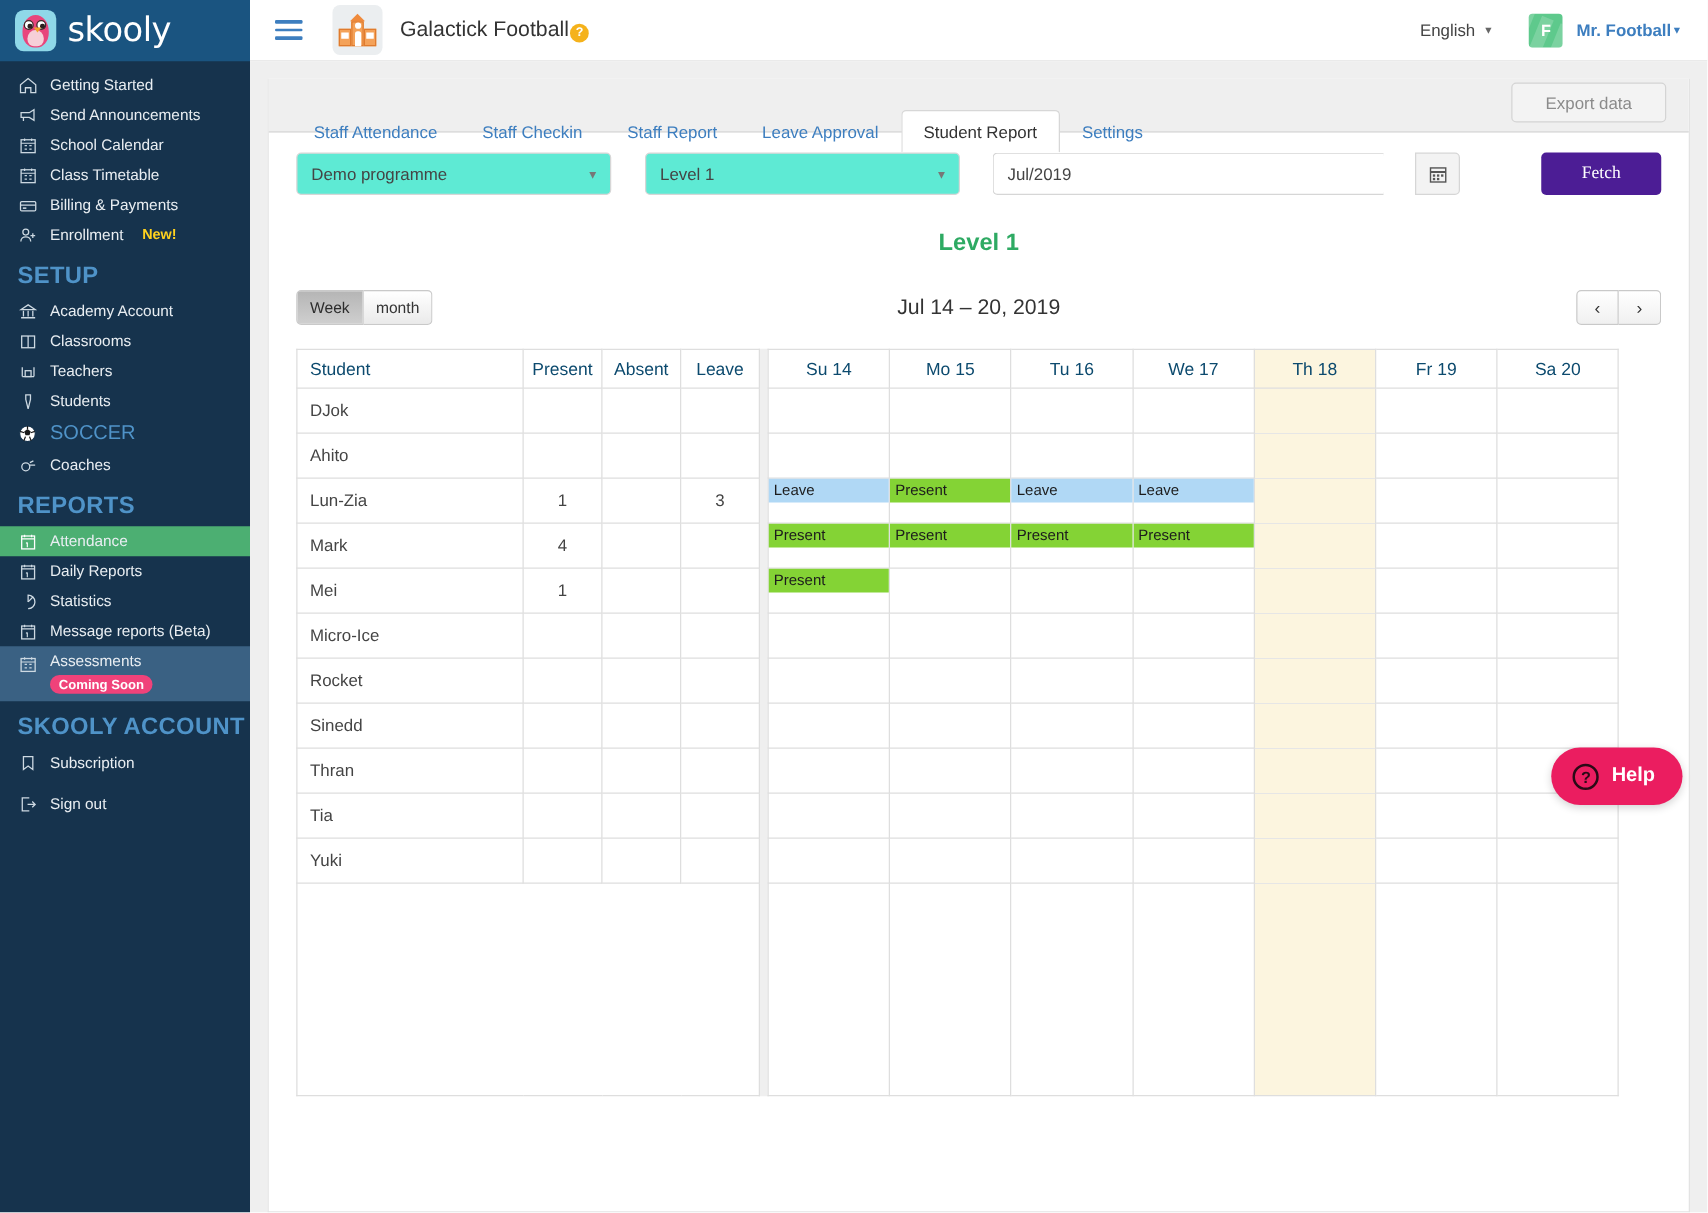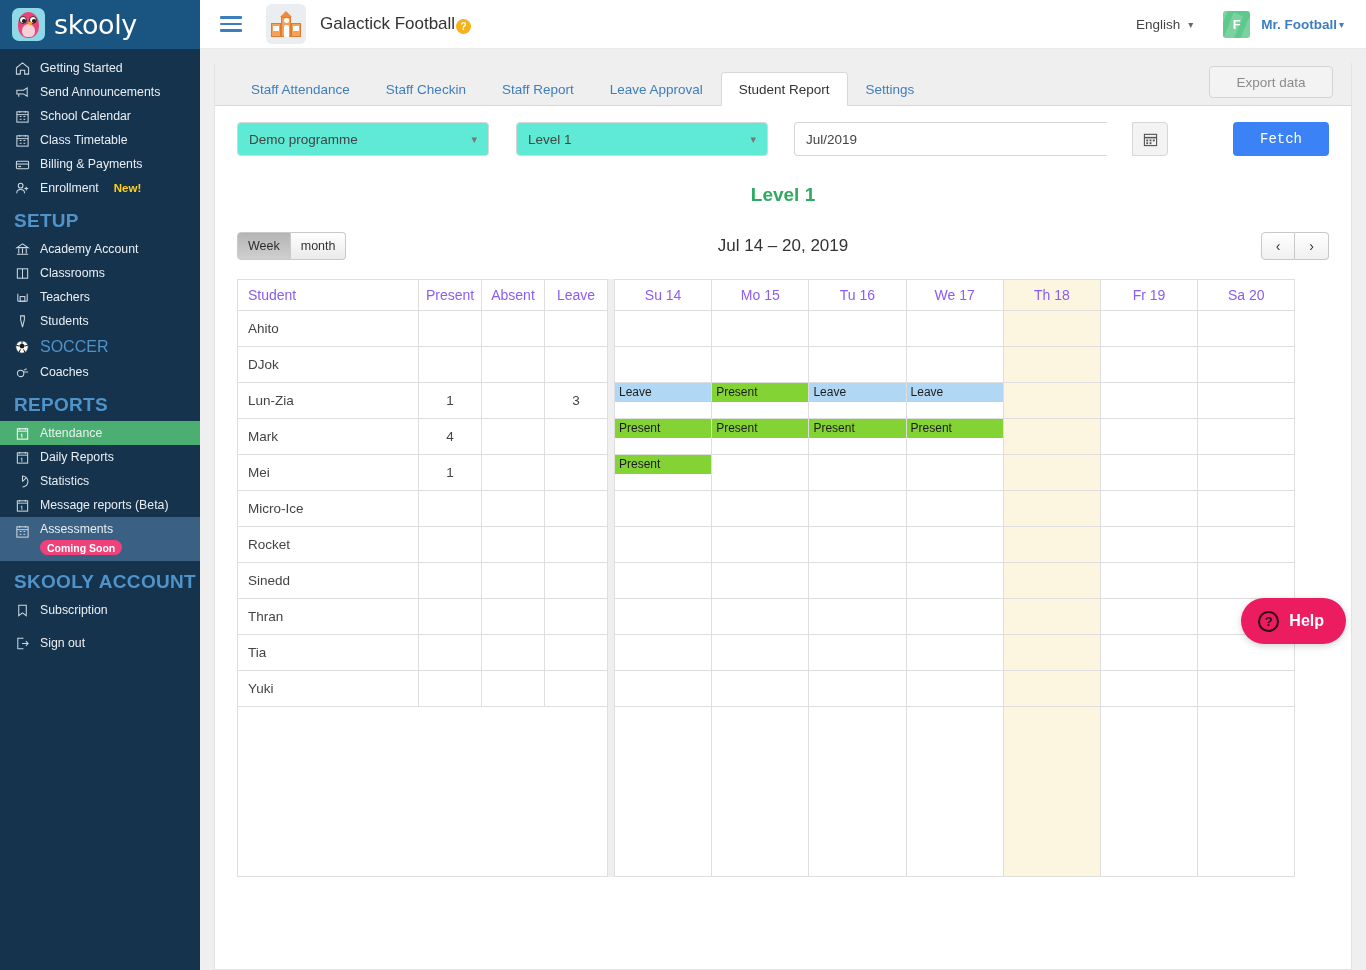--- a/index.html
+++ b/index.html
@@ -161,21 +161,21 @@
     display: flex; flex-direction: column;
   }
   .tabbar {
     height: 43px; background: #efefef; display: flex; align-items: flex-end;
     padding: 0 18px; position: relative; flex: 0 0 43px;
     border-bottom: 1px solid #d7d7d7;
   }
   .tab {
     padding: 0 17px; height: 34px; line-height: 34px; font-size: 13.5px;
     color: #3d7ebf; cursor: pointer; border: 1px solid transparent;
-    border-radius: 4px 4px 0 0; position: relative; top: 1px;
+    border-radius: 4px 4px 0 0; position: relative; top: 17px;
   }
   .tab.active {
     background: #fff; color: #333; border-color: #d7d7d7; border-bottom-color: #fff;
   }
   .export-btn {
     position: absolute; right: 18px; top: 3px;
     width: 124px; height: 32px; border: 1px solid #d4d4d4; border-radius: 4px;
     background: #f3f3f3; color: #8b8b8b; font-size: 13.5px;
     display: flex; align-items: center; justify-content: center; cursor: pointer;
   }
@@ -195,23 +195,23 @@
     border-radius: 4px 0 0 4px; padding: 0 11px; font-size: 13.5px;
     color: #444; background: #fff; outline: none;
     font-family: "Liberation Sans", sans-serif;
   }
   .date-btn {
     width: 36px; height: 34px; border: 1px solid #d6d6d6; border-radius: 0 4px 4px 0;
     background: #f3f3f3; display: flex; align-items: center; justify-content: center;
     cursor: pointer; color: #555;
   }
   .fetch-btn {
-    margin-left: auto; width: 96px; height: 34px; background: #3b82f6;
+    margin-left: auto; width: 96px; height: 34px; background: #4c1d95;
     color: #fff; border: none; border-radius: 4px; font-size: 14px;
-    cursor: pointer; font-family: Liberation Mono, monospace;
+    cursor: pointer; font-family: Liberation Serif, serif;
   }
 
   .level-title {
     text-align: center; color: #2eaa63; font-size: 19px;
     font-weight: 600; margin-top: 28px;
   }
 
   .cal-toolbar {
     display: flex; align-items: center; margin-top: 25px; position: relative;
     height: 29px;
@@ -240,21 +240,21 @@
   .arrow-btn.last { border-radius: 0 4px 4px 0; border-left: none; }
 
   
   .table-area { display: flex; margin-top: 19px; }
   .tbl { border-collapse: collapse; table-layout: fixed; }
   .tbl th, .tbl td {
     border: 1px solid #dedede; font-weight: normal;
     font-size: 13.5px; color: #444; text-align: center;
     height: 36px; padding: 0; vertical-align: middle;
   }
-  .tbl th { font-size: 14px; color: #8b5cf6; height: 31px; }
+  .tbl th { font-size: 14px; color: #0c4a6e; height: 31px; }
   .left-tbl { width: 370px; }
   .left-tbl .c-name { width: 181px; text-align: left; padding-left: 10px; }
   .left-tbl .c-num { width: 63px; }
   .gutter { width: 6px; flex: 0 0 6px; background: #efefef; }
   .right-tbl { width: 681px; }
   .right-tbl td, .right-tbl th { width: 97.2px; }
   .right-tbl td { vertical-align: top; position: relative; }
   .col-today { background: #fcf5df; }
   .badge {
     display: block; font-size: 12px; color: #1c1c1c;
@@ -583,27 +583,27 @@
               <thead>
                   <tr>
                 <th class="c-name">Student</th>
                 <th class="c-num">Present</th>
                 <th class="c-num">Absent</th>
                 <th class="c-num">Leave</th>
               </tr>
                 </thead>
               <tbody>
                   <tr>
+                    <td class="c-name">DJok</td>
+                    <td class="c-num"></td>
+                    <td class="c-num"></td>
+                    <td class="c-num"></td>
+                  </tr>
+                  <tr>
                     <td class="c-name">Ahito</td>
-                    <td class="c-num"></td>
-                    <td class="c-num"></td>
-                    <td class="c-num"></td>
-                  </tr>
-                  <tr>
-                    <td class="c-name">DJok</td>
                     <td class="c-num"></td>
                     <td class="c-num"></td>
                     <td class="c-num"></td>
                   </tr>
                   <tr>
                     <td class="c-name">Lun-Zia</td>
                     <td class="c-num">1</td>
                     <td class="c-num"></td>
                     <td class="c-num">3</td>
                   </tr>

